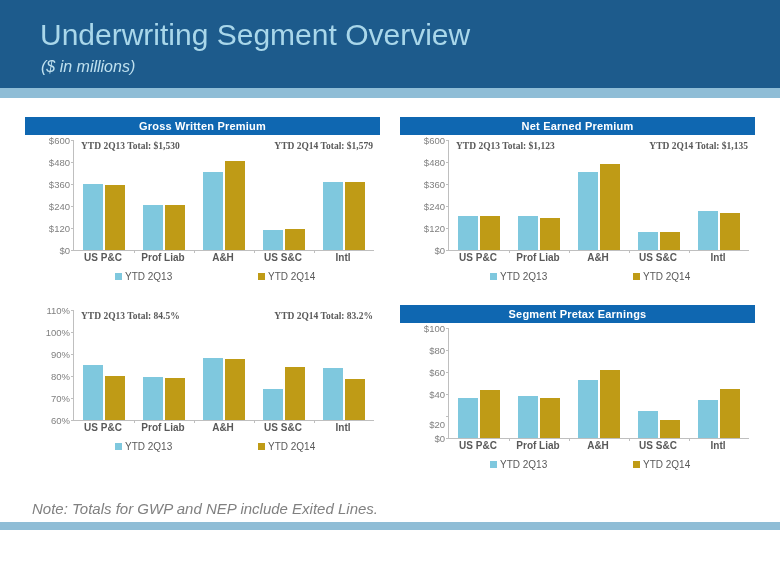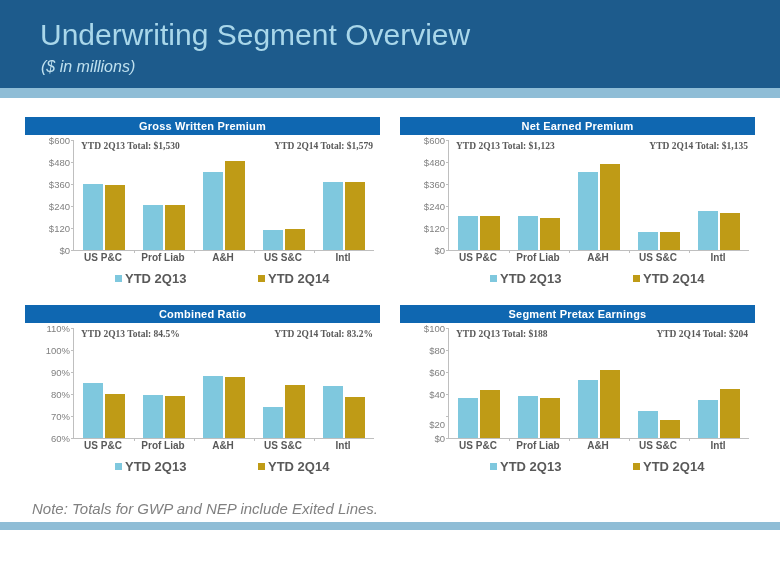--- a/index.html
+++ b/index.html
@@ -163,22 +163,22 @@
 
   .legend {
     position: absolute;
     left: 48px;
     top: 136px;
     width: 300px;
     height: 14px;
   }
   .legend-item {
     position: absolute;
-    font-size: 13px;
-    font-weight: bold;
+    font-size: 10px;
+    font-weight: normal;
     color: #595959;
     white-space: nowrap;
   }
   .legend-item .swatch {
     display: inline-block;
     width: 7px;
     height: 7px;
     margin-right: 3px;
     vertical-align: middle;
     position: relative;
@@ -319,21 +319,20 @@
           <div class="xlabel" style="left: 270px;">Intl</div>
         </div>
       <div class="legend">
         <span class="legend-item legend-a"><span class="swatch sw13"></span><span>YTD 2Q13</span></span>
         <span class="legend-item legend-b"><span class="swatch sw14"></span><span>YTD 2Q14</span></span>
       </div>
     </div>
   </div>
 
   <div class="chart-panel panel-bl">
-    <div class="chart-title-bar">Combined Ratio</div>
     <div class="chart-body">
       <div class="totals-row">
         <span class="total-left">YTD 2Q13 Total: 84.5%</span>
         <span class="total-right">YTD 2Q14 Total: 83.2%</span>
       </div>
       <div class="plot">
           <div class="ytick" style="top: 110px;">60%</div>
           <div class="tickmark" style="top: 110px;"></div>
           <div class="ytick" style="top: 88px;">70%</div>
           <div class="tickmark" style="top: 88px;"></div>
@@ -370,24 +369,20 @@
       <div class="legend">
         <span class="legend-item legend-a"><span class="swatch sw13"></span><span>YTD 2Q13</span></span>
         <span class="legend-item legend-b"><span class="swatch sw14"></span><span>YTD 2Q14</span></span>
       </div>
     </div>
   </div>
 
   <div class="chart-panel panel-br">
     <div class="chart-title-bar">Segment Pretax Earnings</div>
     <div class="chart-body">
-      <div class="totals-row">
-        <span class="total-left">YTD 2Q13 Total: $188</span>
-        <span class="total-right">YTD 2Q14 Total: $204</span>
-      </div>
       <div class="plot">
           <div class="ytick" style="top: 110px;">$0</div>
           <div class="tickmark" style="top: 110px;"></div>
           <div class="ytick" style="top: 96px;">$20</div>
           <div class="tickmark" style="top: 88px;"></div>
           <div class="ytick" style="top: 66px;">$40</div>
           <div class="tickmark" style="top: 66px;"></div>
           <div class="ytick" style="top: 44px;">$60</div>
           <div class="tickmark" style="top: 44px;"></div>
           <div class="ytick" style="top: 22px;">$80</div>

